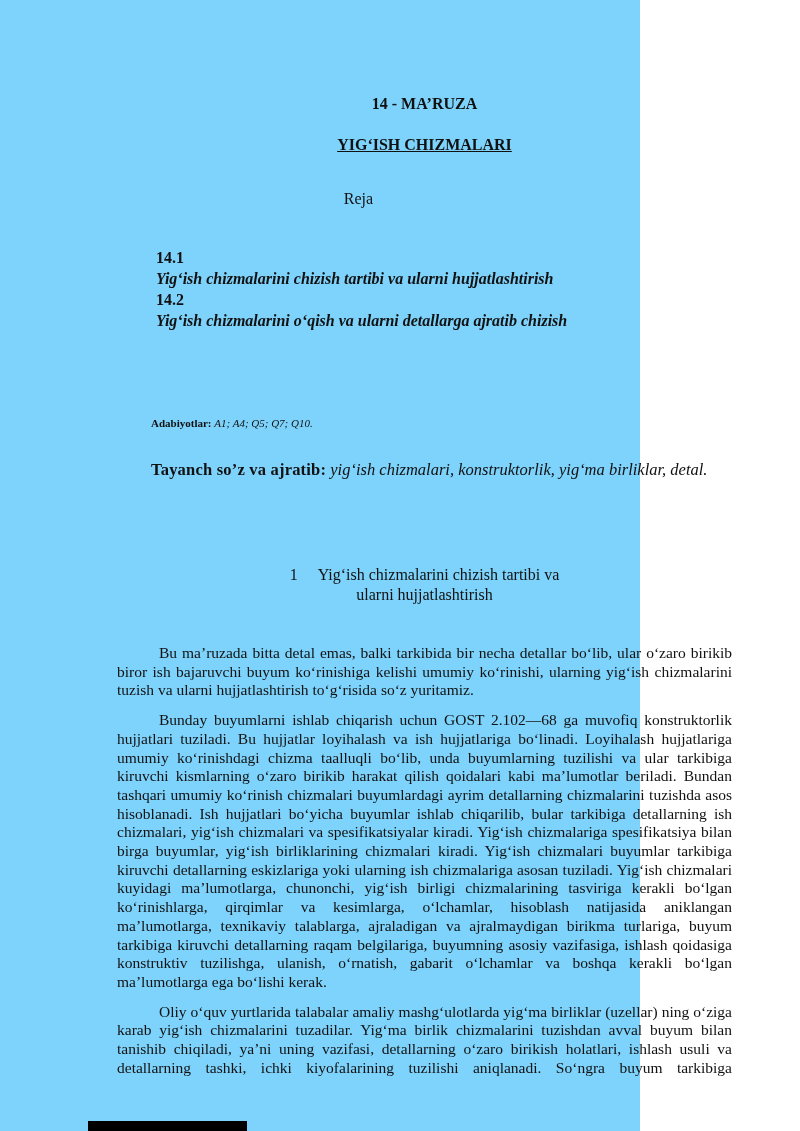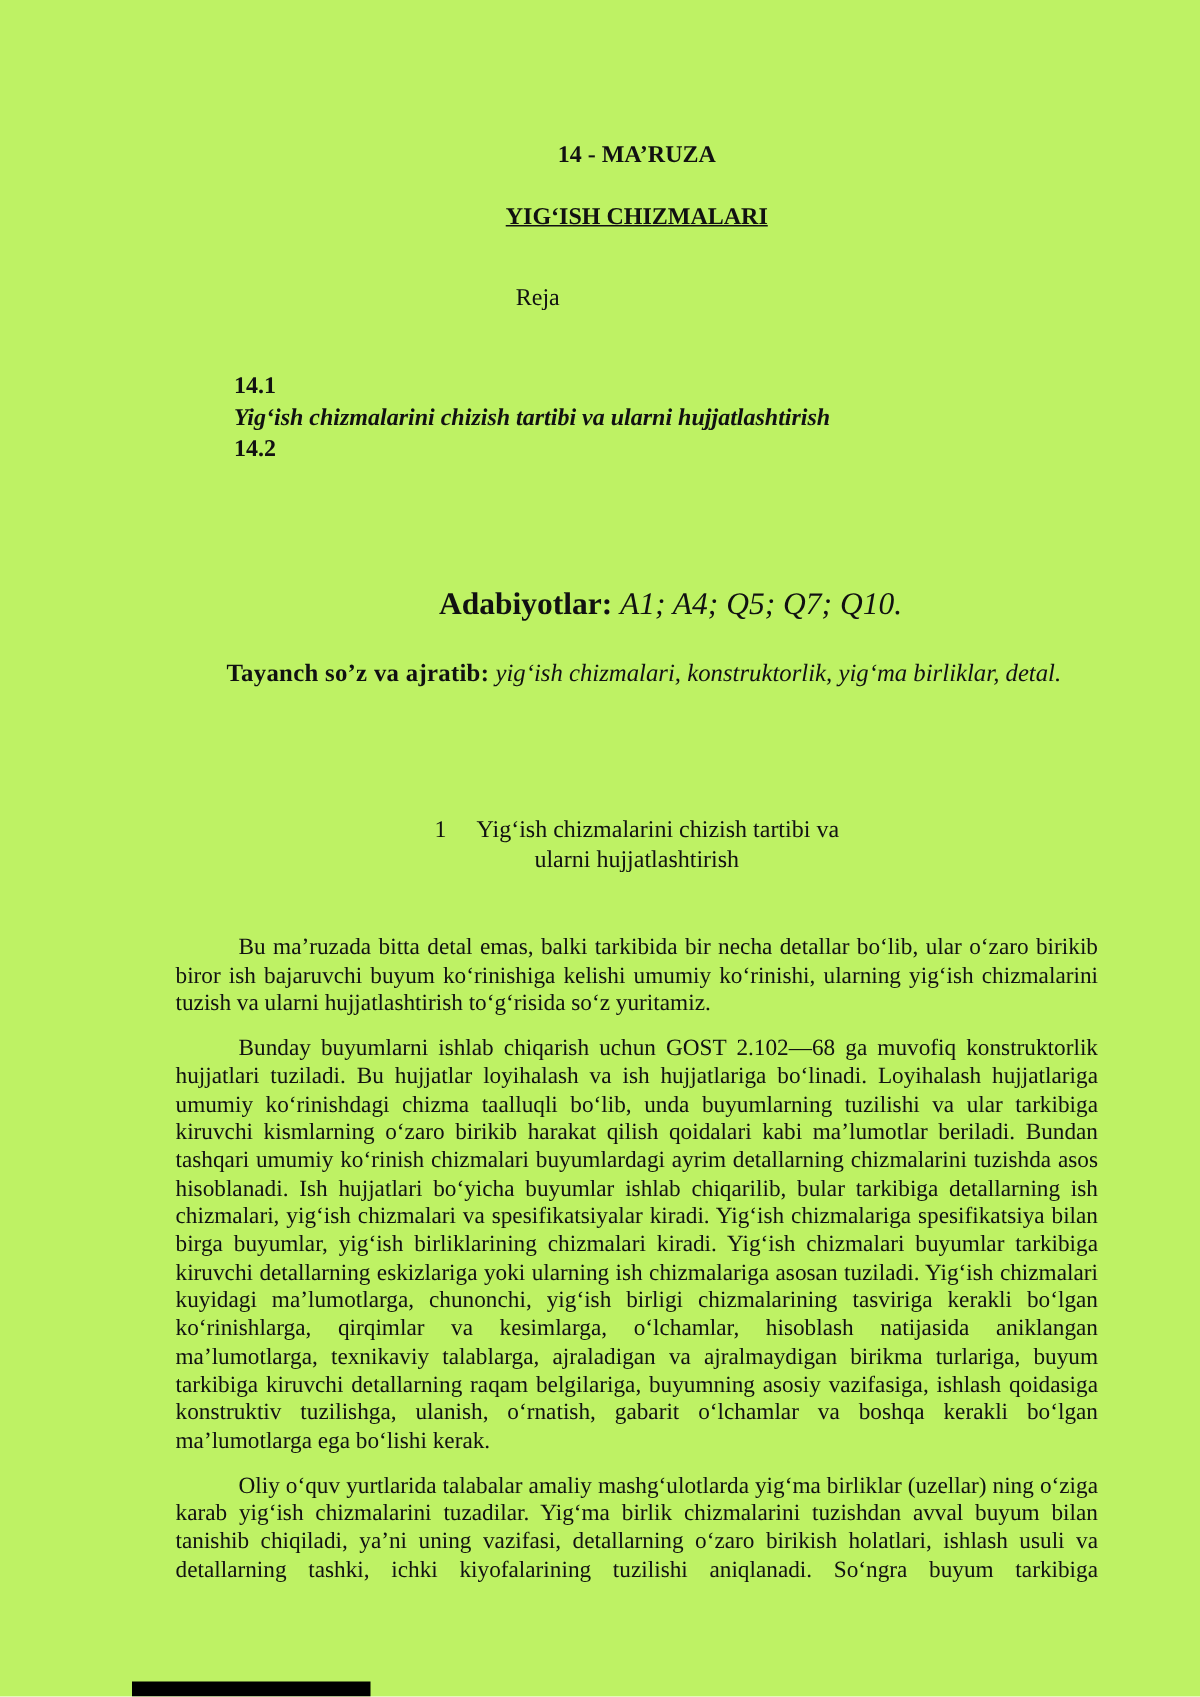--- a/index.html
+++ b/index.html
@@ -10,23 +10,23 @@
   body {
     width: 800px;
     height: 1131px;
     position: relative;
     overflow: hidden;
     font-family: "Liberation Serif", "DejaVu Serif", serif;
     color: #111111;
   }
   .page {
     position: relative;
-    width: 800px;
+    width: 640px;
     height: 1131px;
-    background: #bef264;
+    background: #7dd3fc;
   }
   .content {
     padding: 95px 57px 0 106px; 
     width: 637px;
     box-sizing: content-box;
   }
   .title {
     text-align: center;
     font-weight: bold;
     font-size: 16px;
@@ -59,24 +59,23 @@
   .toc-num {
     width: 42px;
     flex: 0 0 auto;
   }
   .toc-text {
     flex: 1 1 auto;
     font-style: italic;
   }
   .lit {
     margin: 82px 0 0 0;
-    font-size: 21px;
+    font-size: 11px;
     line-height: 21px;
     text-indent: 45px;
-    text-align: center;
   }
   .lit .label { font-weight: bold; }
   .lit .value { font-style: italic; }
   .keywords {
     margin: 25px 0 0 0;
     font-size: 16.5px;
     line-height: 21px;
     text-indent: 45px;
     text-align: justify;
   }
@@ -126,20 +125,21 @@
 
     <div class="reja">Reja</div>
 
     <div class="toc">
       <div class="toc-row">
         <span class="toc-num">14.1</span>
         <span class="toc-text">Yig‘ish chizmalarini chizish tartibi va ularni hujjatlashtirish</span>
       </div>
       <div class="toc-row">
         <span class="toc-num">14.2</span>
+        <span class="toc-text">Yig‘ish chizmalarini o‘qish va ularni detallarga ajratib chizish</span>
       </div>
     </div>
 
     <p class="lit"><span class="label">Adabiyotlar:</span> <span class="value">A1; A4; Q5; Q7; Q10.</span></p>
 
     <p class="keywords"><span class="label">Tayanch so’z va ajratib:</span> <span class="value">yig‘ish chizmalari, konstruktorlik, yig‘ma birliklar, detal.</span></p>
 
     <div class="section-heading">
       <div><span class="section-num">1</span><span>Yig‘ish chizmalarini chizish tartibi va</span></div>
       <div>ularni hujjatlashtirish</div>

